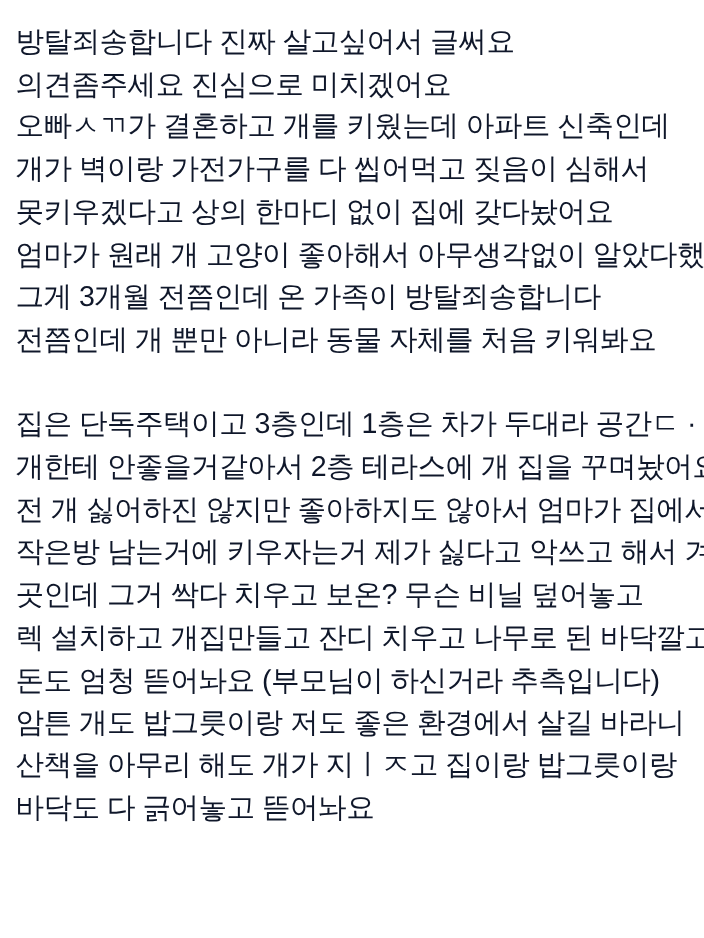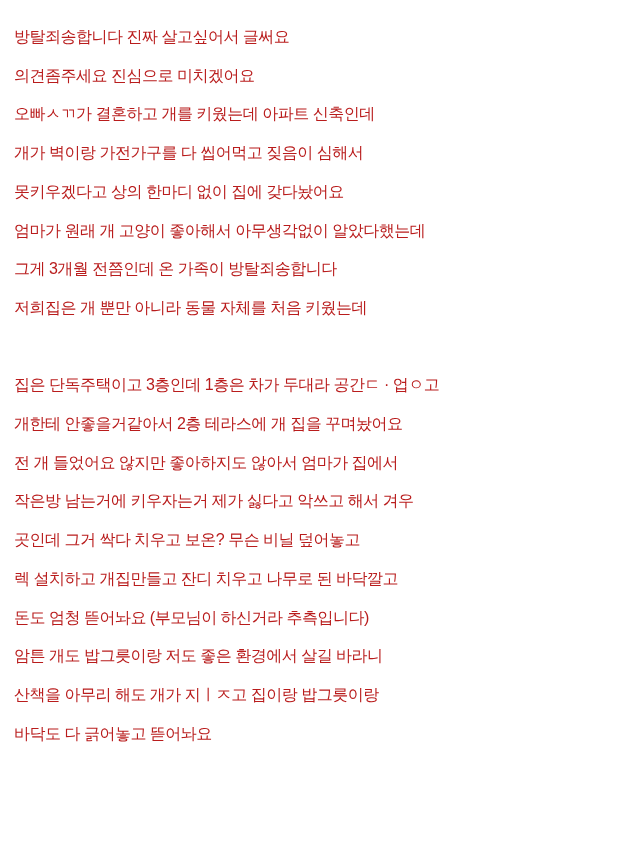--- a/index.html
+++ b/index.html
@@ -18,48 +18,48 @@
   }
   .paragraph {
     margin: 0;
   }
   .paragraph + .paragraph {
     margin-top: 38.7px; 
   }
   .line {
     margin: 0;
     padding: 0;
-    font-size: 16px;
+    font-size: 26px;
     line-height: 38.7px;
     font-weight: 300;
     letter-spacing: -0.5px;
-    color: #b91c1c;
+    color: #0f172a;
     white-space: nowrap;
   }
 </style>
 </head>
 <body>
 
 <div class="post-body">
 
   <div class="paragraph">
     <p class="line">방탈죄송합니다 진짜 살고싶어서 글써요</p>
     <p class="line">의견좀주세요 진심으로 미치겠어요</p>
     <p class="line">오빠ㅅㄲ가 결혼하고 개를 키웠는데 아파트 신축인데</p>
     <p class="line">개가 벽이랑 가전가구를 다 씹어먹고 짖음이 심해서</p>
     <p class="line">못키우겠다고 상의 한마디 없이 집에 갖다놨어요</p>
     <p class="line">엄마가 원래 개 고양이 좋아해서 아무생각없이 알았다했는데</p>
     <p class="line">그게 3개월 전쯤인데 온 가족이 방탈죄송합니다</p>
-    <p class="line">저희집은 개 뿐만 아니라 동물 자체를 처음 키웠는데</p>
+    <p class="line">전쯤인데 개 뿐만 아니라 동물 자체를 처음 키워봐요</p>
   </div>
 
   <div class="paragraph">
     <p class="line">집은 단독주택이고 3층인데 1층은 차가 두대라 공간ㄷ · 업ㅇ고</p>
     <p class="line">개한테 안좋을거같아서 2층 테라스에 개 집을 꾸며놨어요</p>
-    <p class="line">전 개 들었어요 않지만 좋아하지도 않아서 엄마가 집에서</p>
+    <p class="line">전 개 싫어하진 않지만 좋아하지도 않아서 엄마가 집에서</p>
     <p class="line">작은방 남는거에 키우자는거 제가 싫다고 악쓰고 해서 겨우</p>
     <p class="line">곳인데 그거 싹다 치우고 보온? 무슨 비닐 덮어놓고</p>
     <p class="line">렉 설치하고 개집만들고 잔디 치우고 나무로 된 바닥깔고</p>
     <p class="line">돈도 엄청 뜯어놔요 (부모님이 하신거라 추측입니다)</p>
     <p class="line">암튼 개도 밥그릇이랑 저도 좋은 환경에서 살길 바라니</p>
     <p class="line">산책을 아무리 해도 개가 지ㅣㅈ고 집이랑 밥그릇이랑</p>
     <p class="line">바닥도 다 긁어놓고 뜯어놔요</p>
   </div>
 
 </div>

